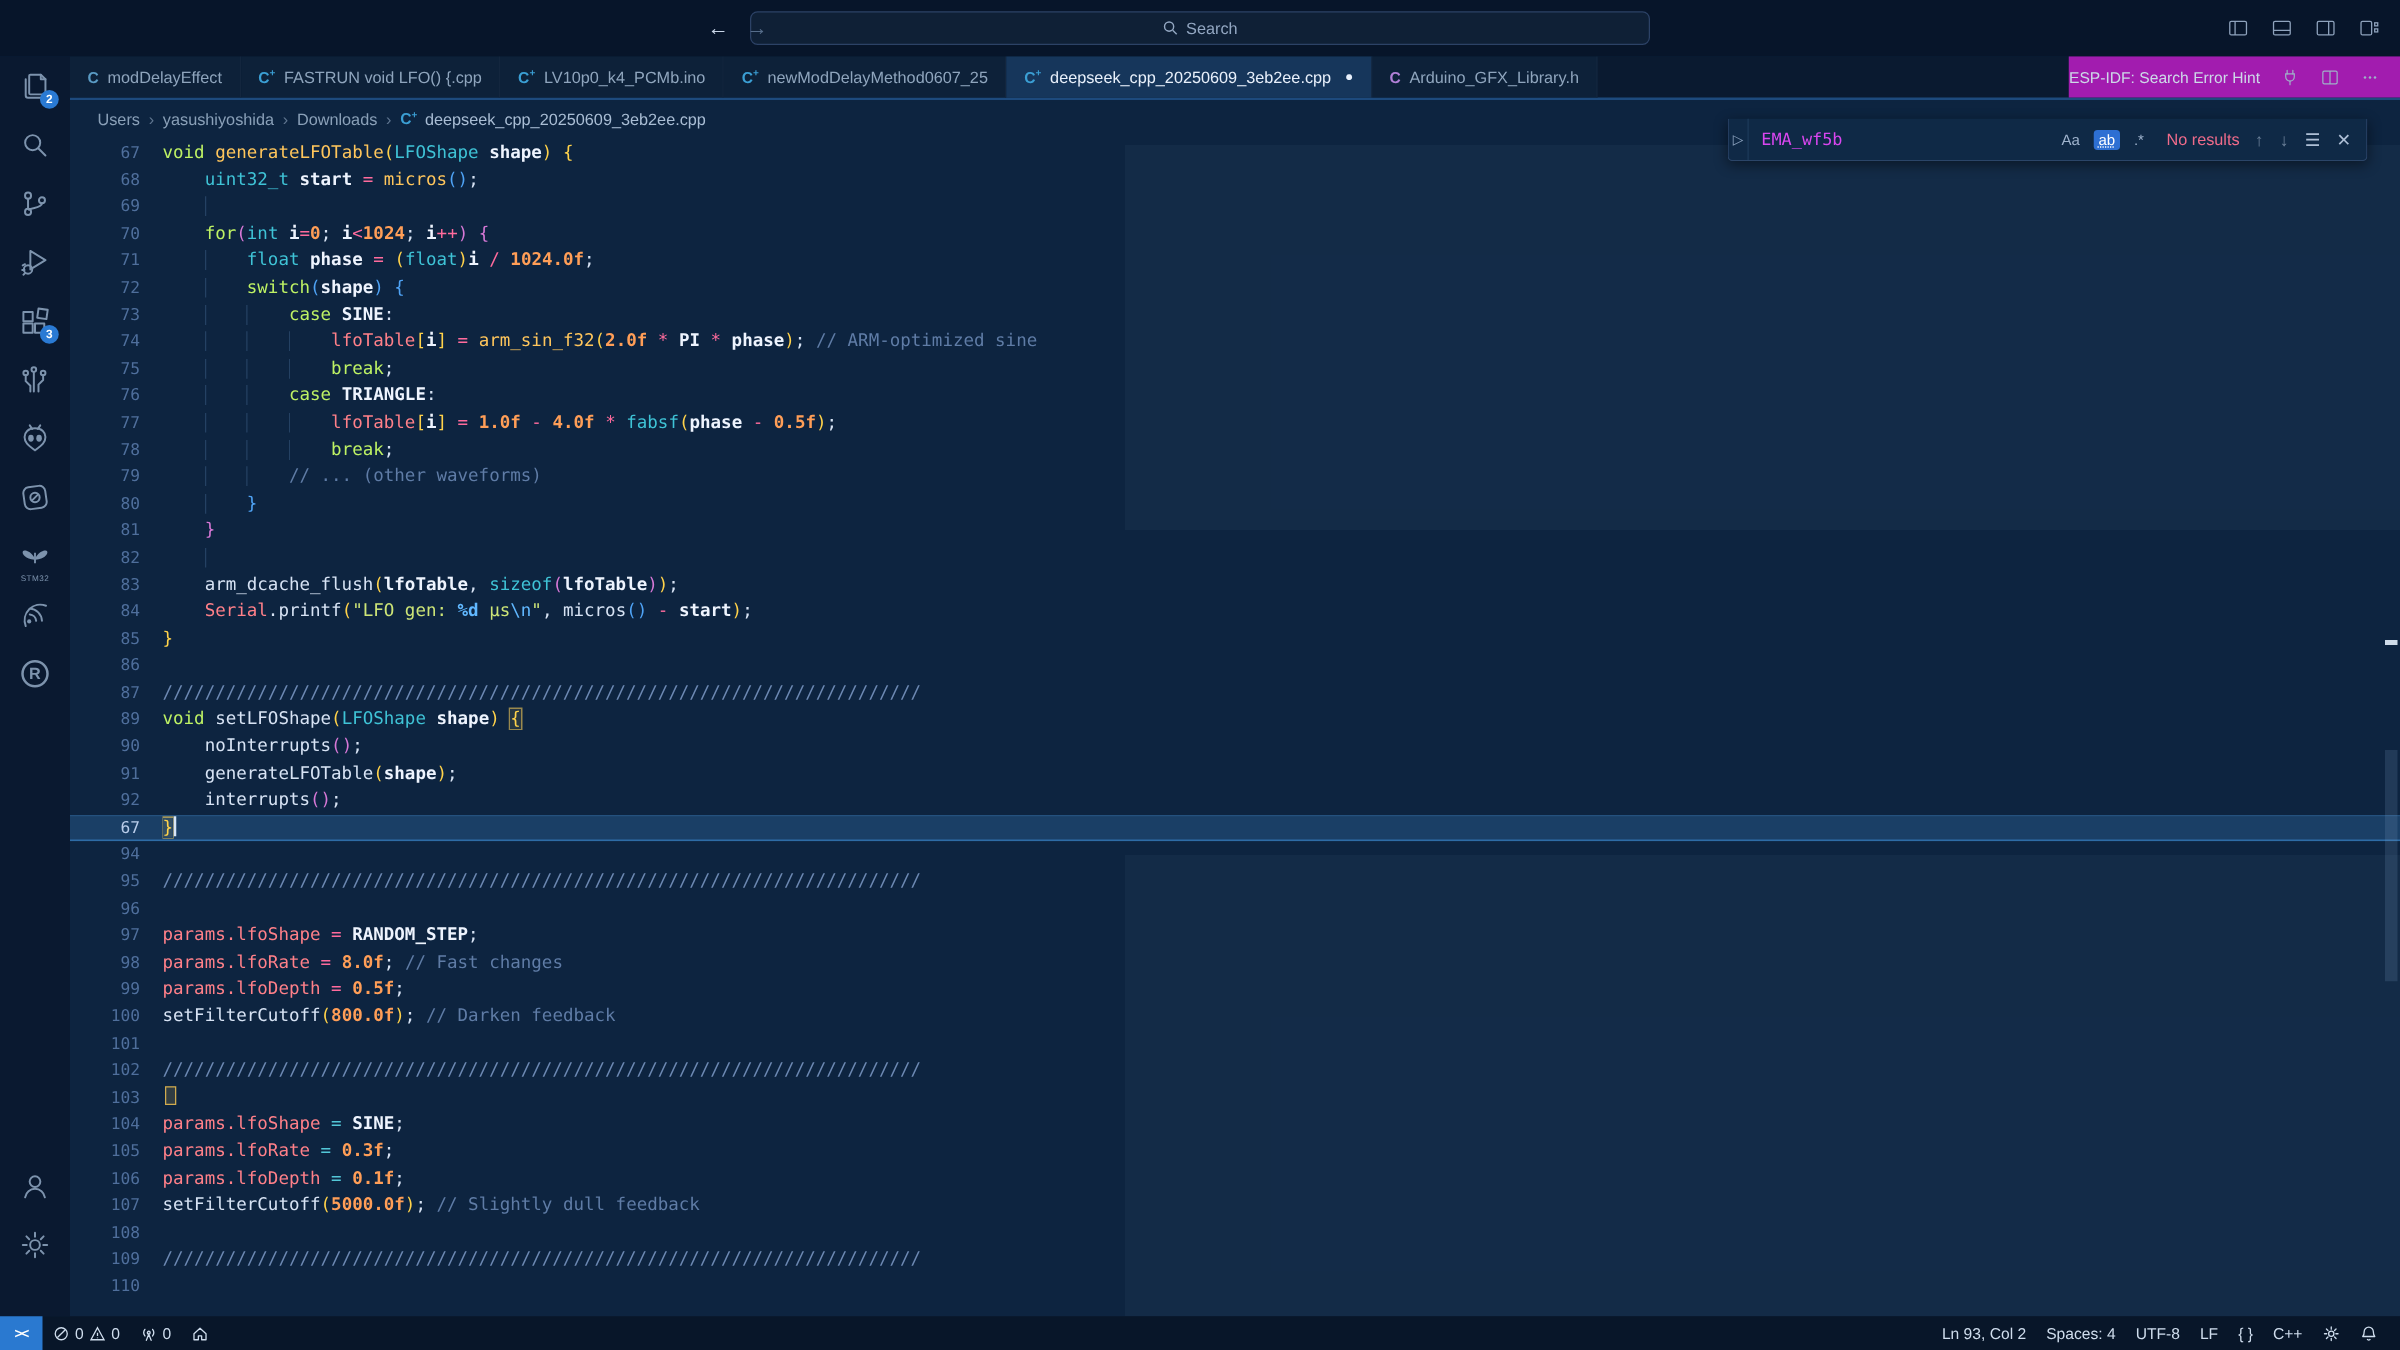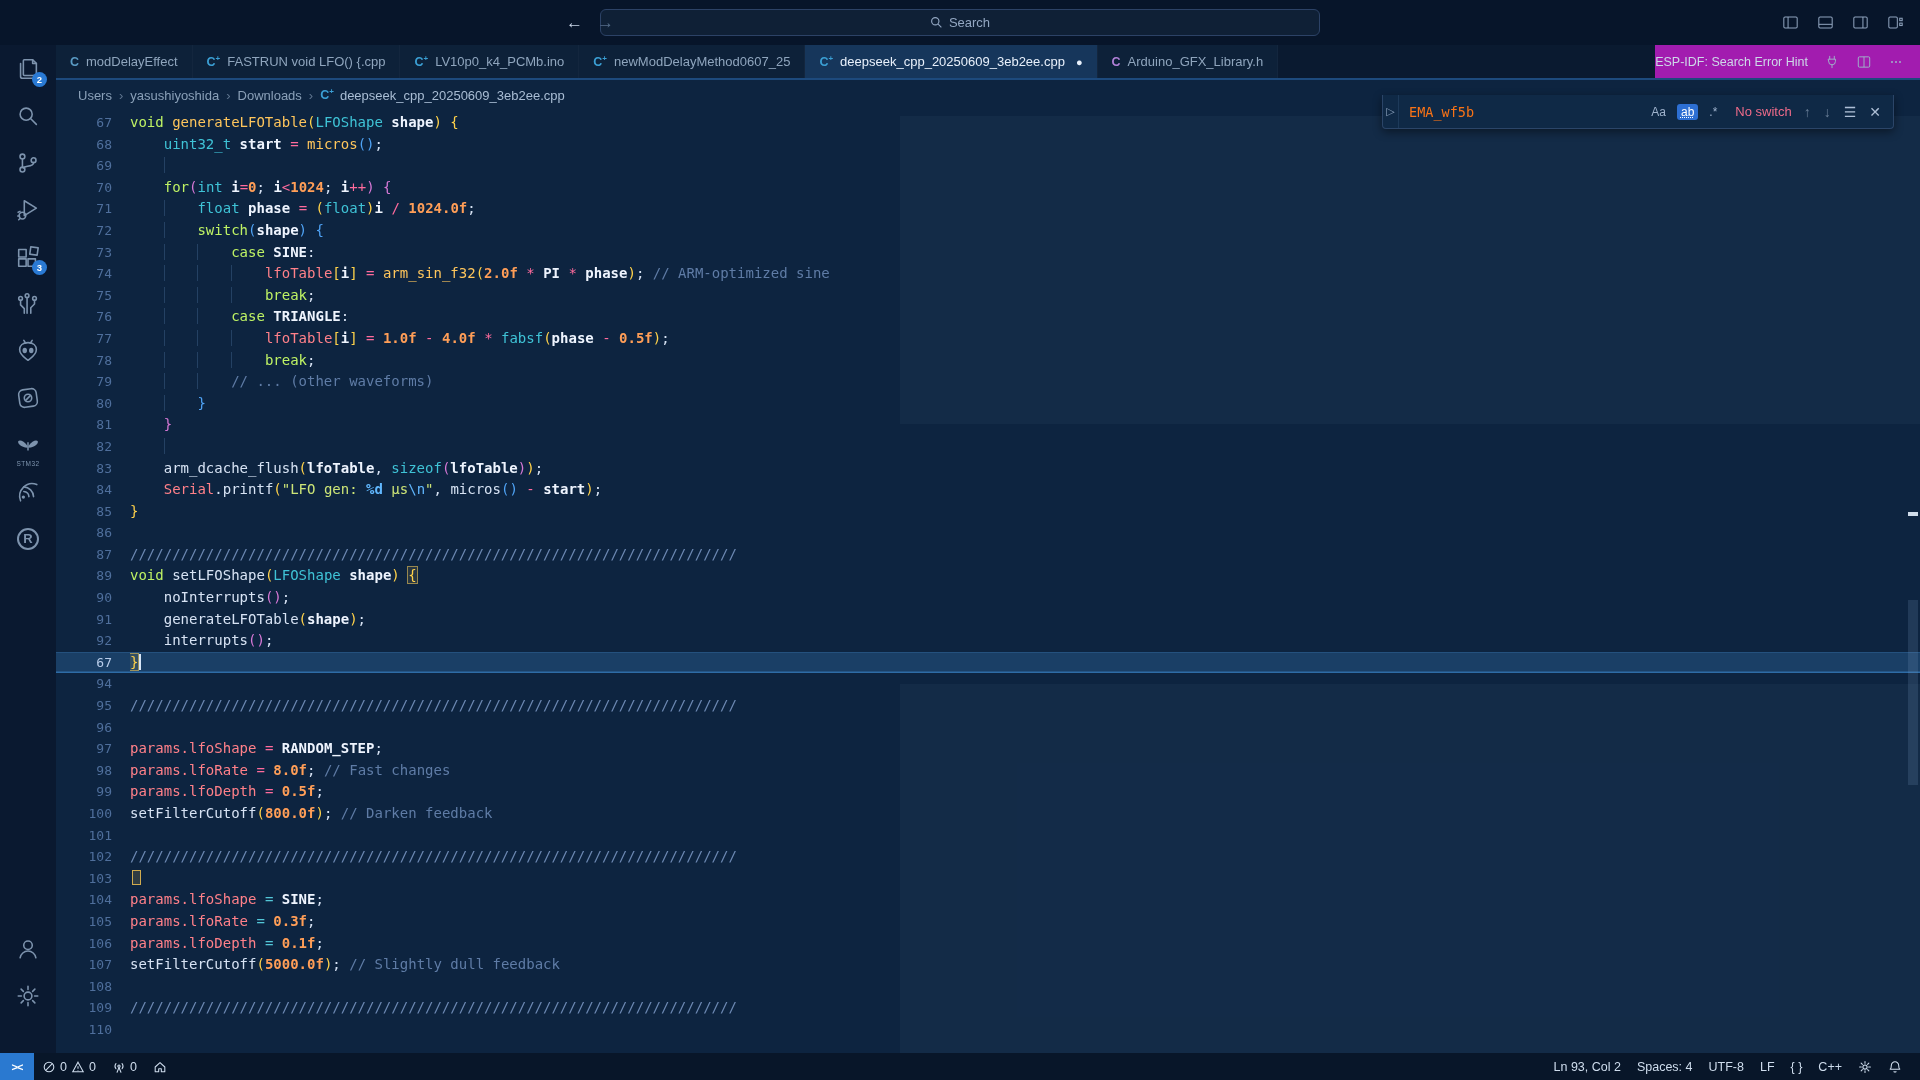--- a/index.html
+++ b/index.html
@@ -82,21 +82,21 @@
 
   .scrollbar { position:absolute; right:0; top:0; width:14px; height:945px; }
   .scroll-thumb { position:absolute; right:2px; top:492px; width:10px; height:185px; background:rgba(130,160,200,.18); }
   .scroll-mark { position:absolute; right:2px; top:404px; width:10px; height:4px; background:#cfdcea; }
 
   .findwidget { position:absolute; right:26px; top:50px; width:512px; height:34px; background:#0f2946;
     border:1px solid #2b4568; border-top:none; border-radius:0 0 4px 4px; box-shadow:0 3px 10px rgba(0,0,0,.45);
     display:flex; align-items:center; z-index:25; font-size:13px; }
   .find-grip { width:16px; height:100%; display:flex; align-items:center; justify-content:center; color:#8ea4bf;
     border-right:1px solid #1d3永a; border-right:1px solid #1d3a5a; cursor:pointer; font-size:11px; }
-  .find-input { flex:1; padding:0 10px; color:#f97316; font-family:"DejaVu Sans Mono", monospace; font-size:13.5px; cursor:text; }
+  .find-input { flex:1; padding:0 10px; color:#d946ef; font-family:"DejaVu Sans Mono", monospace; font-size:13.5px; cursor:text; }
   .find-toggles { display:flex; align-items:center; gap:7px; color:#9fb3cd; font-size:12px; }
   .toggle { padding:1px 4px; border-radius:3px; cursor:pointer; }
   .toggle.on { background:#2d6fd3; color:#fff; text-decoration:underline dotted; }
   .find-status { color:#ef6b8a; margin:0 12px 0 14px; white-space:nowrap; }
   .find-nav { display:flex; align-items:center; gap:13px; color:#6b8099; padding-right:12px; font-size:14px; }
   .find-nav .en { color:#aebfd6; cursor:pointer; }
 
   .statusbar { position:absolute; left:0; top:1053px; width:1920px; height:27px; background:#081629;
     display:flex; align-items:center; color:#cfdded; font-size:12.5px; z-index:40; }
   .remote { width:34px; height:27px; background:#2a79d0; color:#fff; display:flex; align-items:center;
@@ -512,21 +512,21 @@
   </div>
 
   <div class="findwidget">
     <div class="find-grip">▷</div>
     <div class="find-input">EMA_wf5b</div>
     <div class="find-toggles">
       <span class="toggle">Aa</span>
       <span class="toggle on">ab</span>
       <span class="toggle">.*</span>
     </div>
-    <span class="find-status">No switch</span>
+    <span class="find-status">No results</span>
     <div class="find-nav">
       <span>↑</span>
       <span>↓</span>
       <span class="en">☰</span>
       <span class="en">✕</span>
     </div>
   </div>
 </div>
 
 <div class="statusbar">

